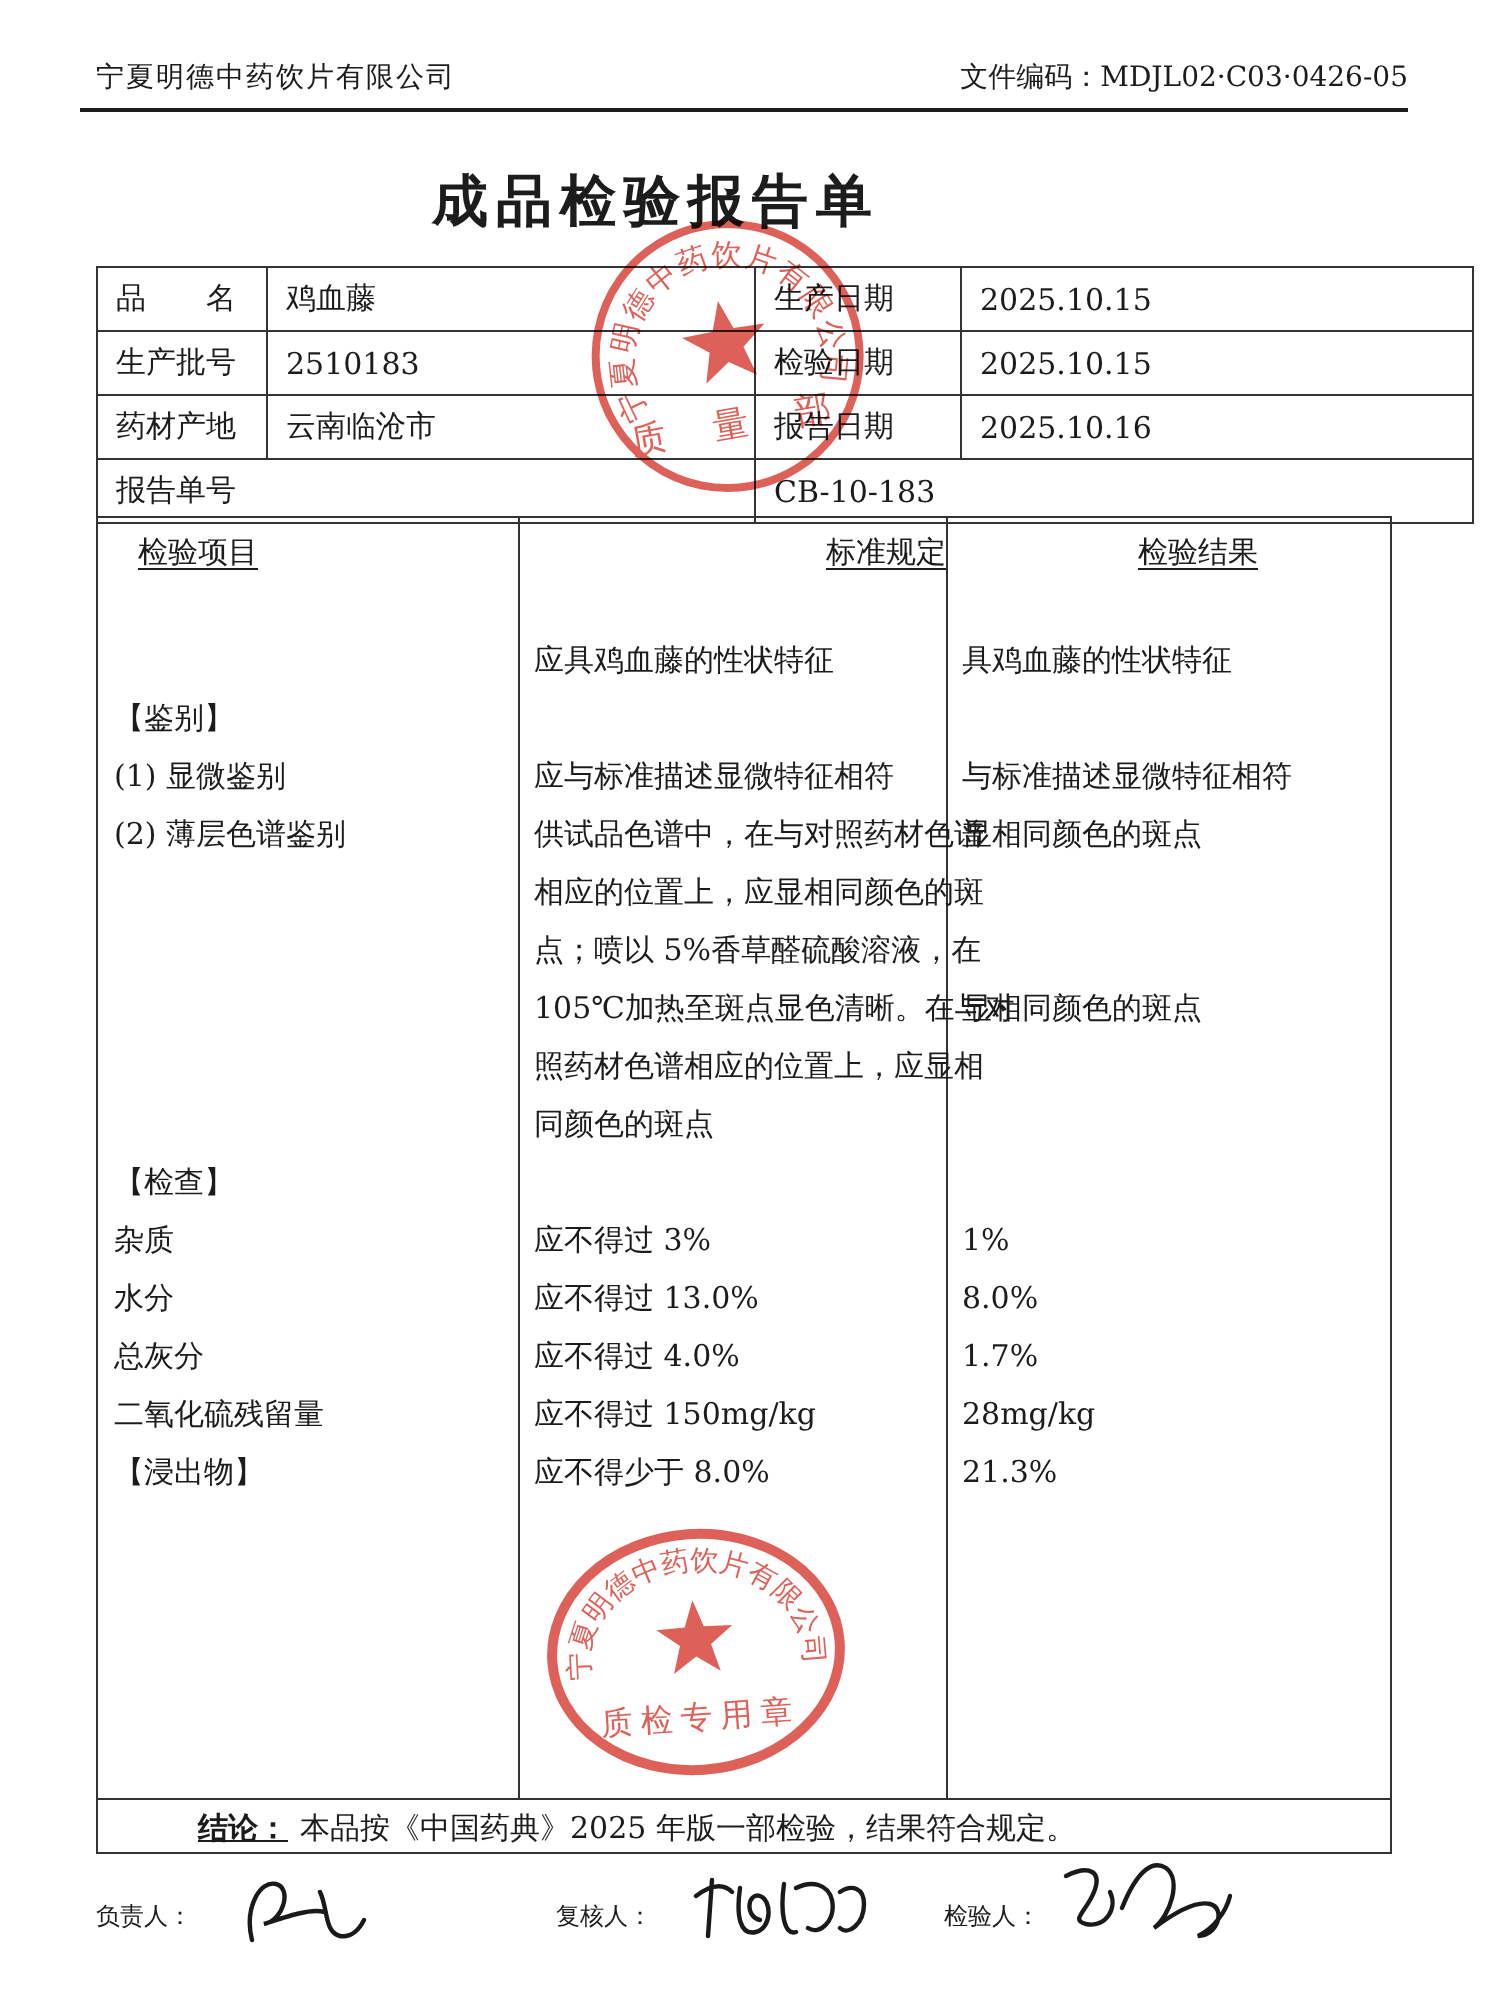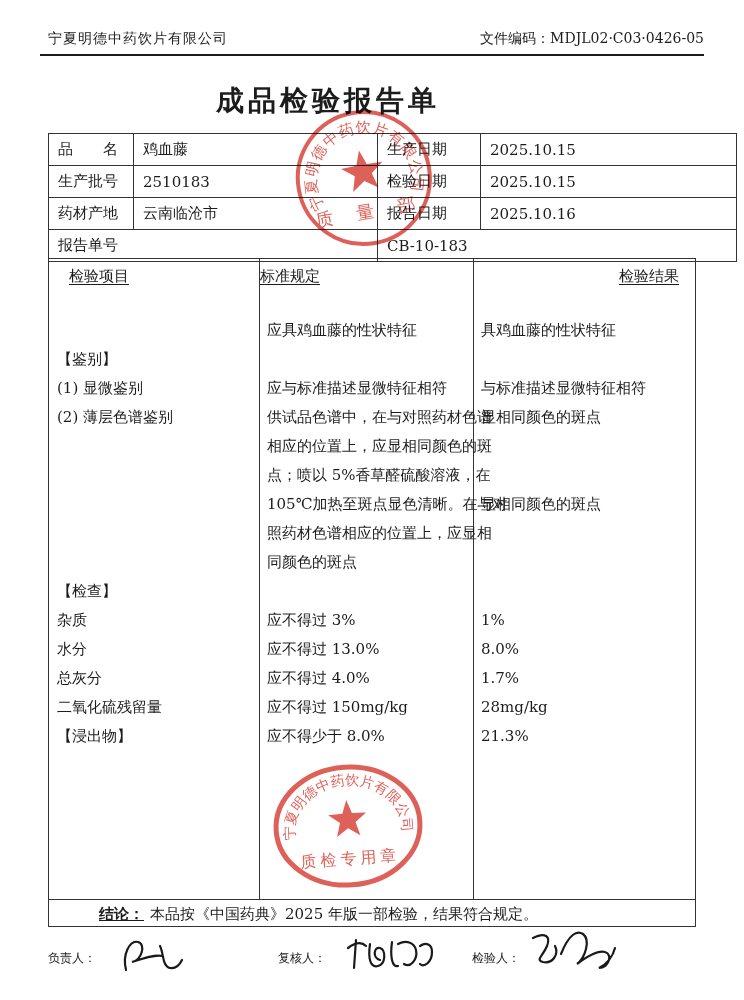--- a/index.html
+++ b/index.html
@@ -15,21 +15,21 @@
   .title{position:absolute;left:16px;top:82px;width:624px;text-align:center;
          font-size:28px;font-weight:bold;letter-spacing:4px;}
   
   table.info{position:absolute;left:48px;top:133px;width:648px;border-collapse:collapse;table-layout:fixed;}
   table.info td{border:1px solid #333;height:31px;font-size:15px;padding:0 0 0 9px;white-space:nowrap;overflow:hidden;}
   
   .main{position:absolute;left:48px;top:258px;width:648px;height:669px;border:1px solid #333;box-sizing:border-box;}
   .vline{position:absolute;top:0;width:0;height:640px;border-left:1px solid #333;}
   .v1{left:210px;} .v2{left:424px;}
   .mt-head{position:absolute;top:8px;font-size:15px;text-decoration:underline;text-underline-offset:3px;}
-  .h1{left:8px;margin-left:12px;} .h2{left:211px;width:213px;text-align:left;} .h3{left:410px;width:220px;text-align:right;}
+  .h1{left:8px;margin-left:12px;} .h2{left:211px;width:213px;text-align:right;} .h3{left:440px;width:220px;text-align:center;}
   .cell{position:absolute;font-size:15px;line-height:29px;height:29px;white-space:nowrap;overflow:visible;}
   .c-item{left:8px;width:198px;}
   .c-std{left:218px;width:204px;}
   .c-res{left:432px;width:212px;}
   
   .concl{position:absolute;left:0;top:640px;width:646px;height:28px;border-top:1px solid #333;
          font-size:15px;line-height:28px;padding-left:50px;box-sizing:border-box;white-space:nowrap;}
   .concl b{font-weight:bold;margin-right:6px;text-decoration:underline;}
   
   .sig-label{position:absolute;font-size:12px;top:950px;}

